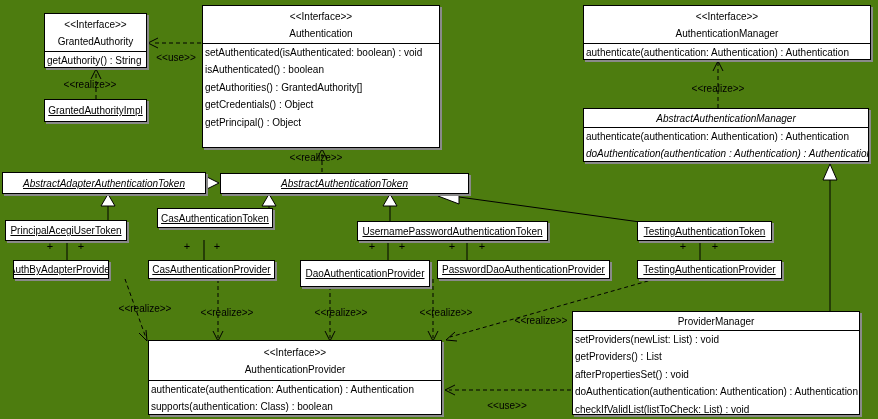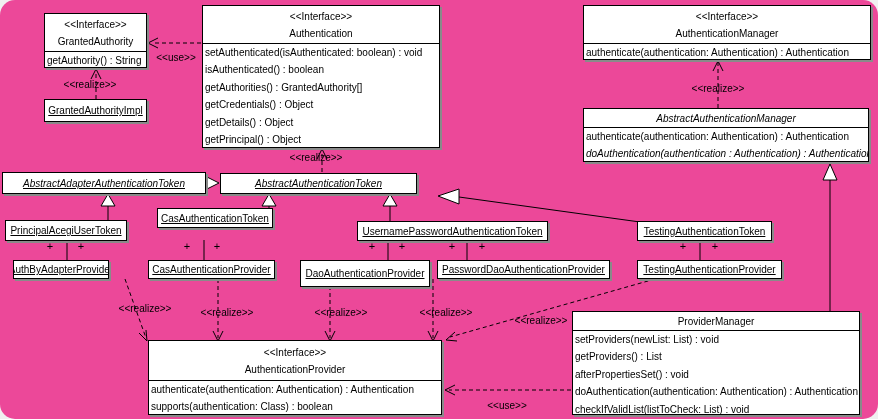--- a/index.html
+++ b/index.html
@@ -1,20 +1,19 @@
 <!DOCTYPE html>
 <html><head>
 <meta charset="utf-8">
 <style>
   html,body{margin:0;padding:0;background:#f0f0f0;}
   #canvas{
-    position:relative;width:878px;height:419px;background:#ec4899;
+    position:relative;width:878px;height:419px;background:#4d7c0f;
     font-family:"Liberation Sans","DejaVu Sans",sans-serif;
     overflow:hidden;
-    border-radius:15px;
   }
   .box{
     position:absolute;background:#ffffff;border:1px solid #000;
     box-shadow:2px 2px 0 #8a8a8a;box-sizing:border-box;overflow:hidden;
     font-size:10px;color:#000;
   }
   .ttl{display:flex;flex-direction:column;justify-content:center;text-align:center;}
   .t2{height:37px;}
   .t1{height:18px;}
   .ttl .line{height:17px;line-height:17px;white-space:nowrap;overflow:hidden;}
@@ -141,21 +140,20 @@
   <div class="box" style="left:202px;top:5px;width:238px;height:143px">
     <div class="ttl t2">
       <div class="line">&lt;&lt;Interface&gt;&gt;</div>
       <div class="line">Authentication</div>
     </div>
     <div class="methods">
       <div class="m">setAuthenticated(isAuthenticated: boolean) : void</div>
       <div class="m">isAuthenticated() : boolean</div>
       <div class="m">getAuthorities() : GrantedAuthority[]</div>
       <div class="m">getCredentials() : Object</div>
-      <div class="m">getDetails() : Object</div>
       <div class="m">getPrincipal() : Object</div>
     </div>
   </div>
 
   <div class="box" style="left:583px;top:5px;width:288px;height:55px">
     <div class="ttl t2">
       <div class="line">&lt;&lt;Interface&gt;&gt;</div>
       <div class="line">AuthenticationManager</div>
     </div>
     <div class="methods">
@@ -170,21 +168,21 @@
     <div class="methods">
       <div class="m">authenticate(authentication: Authentication) : Authentication</div>
       <div class="m it">doAuthentication(authentication : Authentication) : Authentication</div>
     </div>
   </div>
 
   <div class="box nameonly it" style="left:2px;top:172px;width:204px;height:22px">
     <span>AbstractAdapterAuthenticationToken</span>
   </div>
 
-  <div class="box nameonly it" style="left:220px;top:173px;width:197px;height:21px">
+  <div class="box nameonly it" style="left:220px;top:173px;width:249px;height:21px">
     <span>AbstractAuthenticationToken</span>
   </div>
 
   <div class="box nameonly" style="left:5px;top:220px;width:122px;height:21px">
     <span>PrincipalAcegiUserToken</span>
   </div>
 
   <div class="box nameonly" style="left:157px;top:208px;width:116px;height:20px">
     <span>CasAuthenticationToken</span>
   </div>

